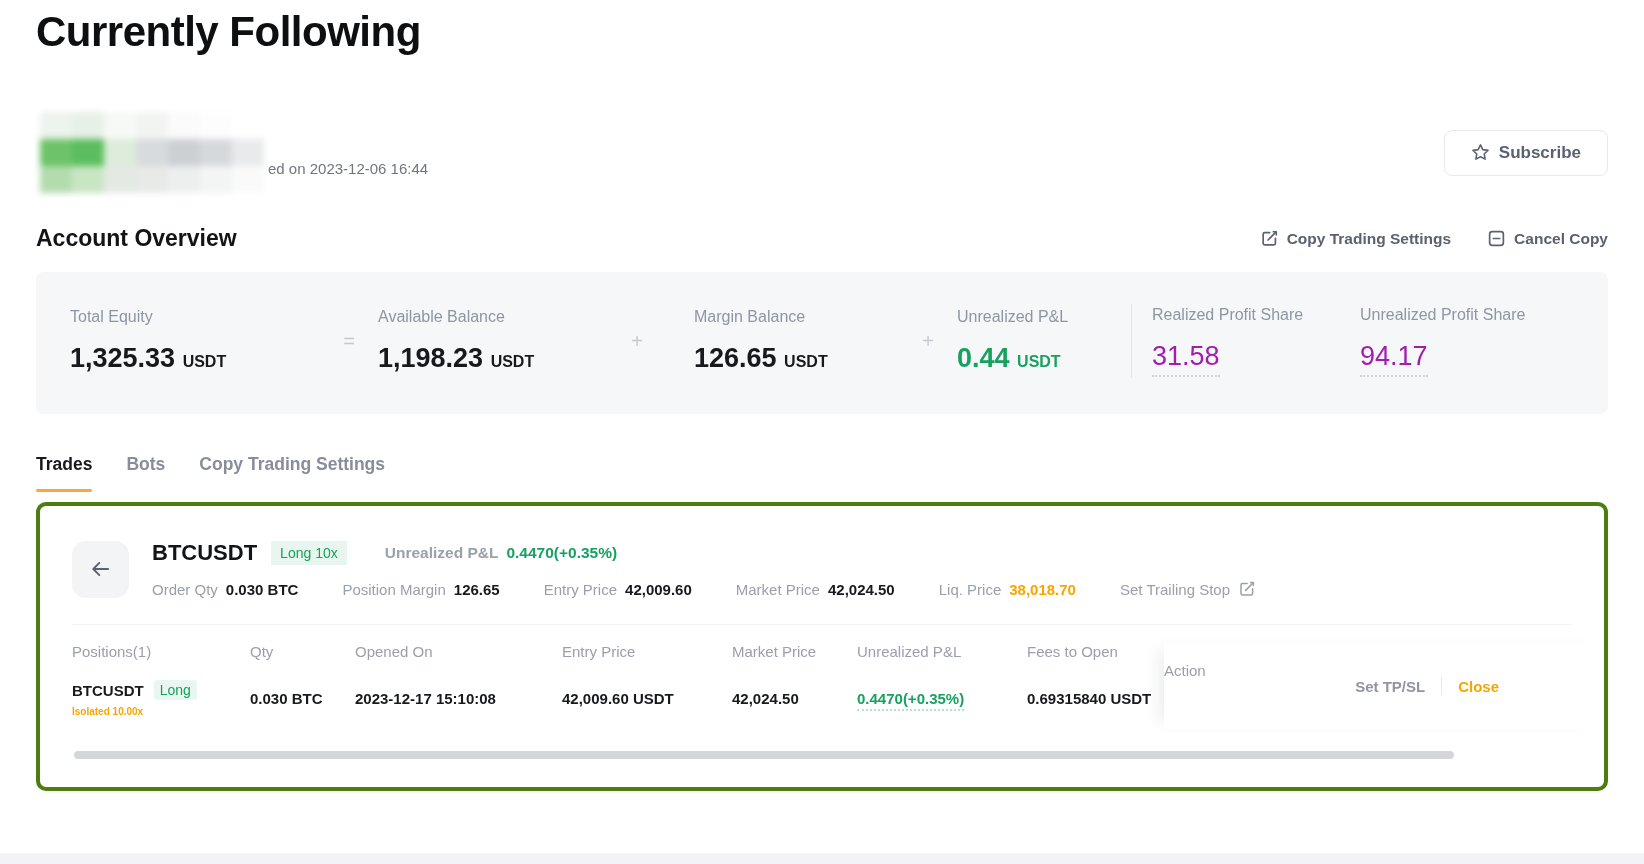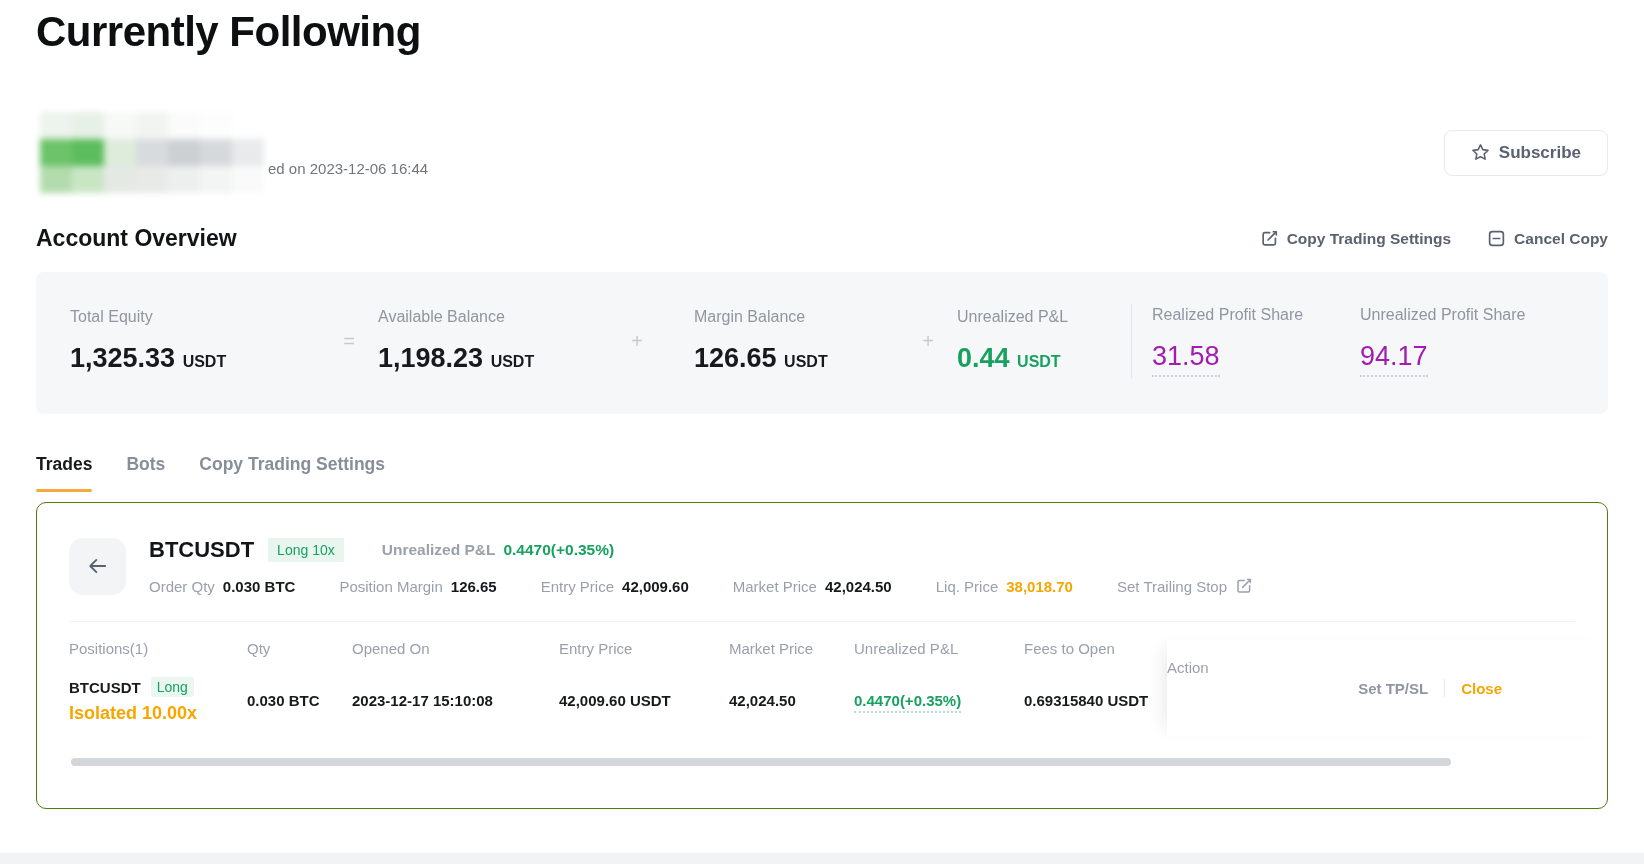--- a/index.html
+++ b/index.html
@@ -103,24 +103,24 @@
   .tab.active { color: #17191d; }
   .tab.active::after {
     content: ""; position: absolute; left: 0; right: 0; bottom: -17px;
     height: 3px; border-radius: 2px; background: #f7a93f;
   }
 
   
   .card {
     margin: 27px 36px 0;
     background: #fff;
-    border: 1px solid #4d7c0f;
+    border: 4px solid #4d7c0f;
     border-radius: 10px;
     box-shadow: 0 1px 3px rgba(20,24,31,0.03);
-    padding-bottom: 42px;
+    padding-bottom: 28px;
   }
   .card-header { display: flex; align-items: center; gap: 23px; padding: 34px 32px 0; }
   .back-btn {
     flex: 0 0 auto; width: 57px; height: 57px; border-radius: 14px;
     background: #f3f4f6; border: none; cursor: pointer;
     display: flex; align-items: center; justify-content: center; color: #5a6270;
   }
   .ch-line1 { display: flex; align-items: center; }
   .ch-symbol { font-size: 22px; font-weight: 700; color: #121418; }
   .side-badge {
@@ -145,21 +145,21 @@
   .c1 { width: 178px; } .c2 { width: 105px; } .c3 { width: 207px; }
   .c4 { width: 170px; } .c5 { width: 125px; } .c6 { width: 170px; } .c7 { width: 190px; }
   .cell { white-space: nowrap; }
   .bold { font-weight: 700; color: #17191d; }
   .sym-cell .sym-line { display: flex; align-items: center; gap: 10px; }
   .sym-cell .sym { font-size: 15px; font-weight: 700; }
   .sym-cell .mini-badge {
     background: #eaf7f0; color: #16a15f; font-size: 14px;
     padding: 2px 6px; border-radius: 3px;
   }
-  .mode { margin-top: 6px; color: #f7a600; font-weight: 700; font-size: 18px; }
+  .mode { margin-top: 6px; color: #f7a600; font-weight: 700; font-size: 10px; }
   .pnl-green {
     color: #16a15f; font-weight: 700;
     border-bottom: 2px dotted #b6e2cb; padding-bottom: 2px;
   }
   .sticky-action {
     position: absolute; top: 0; right: 0; bottom: 0; width: 440px;
     background: #fff;
     box-shadow: -12px 0 16px -8px rgba(25,30,40,0.09);
     display: flex; flex-direction: row;
   }

